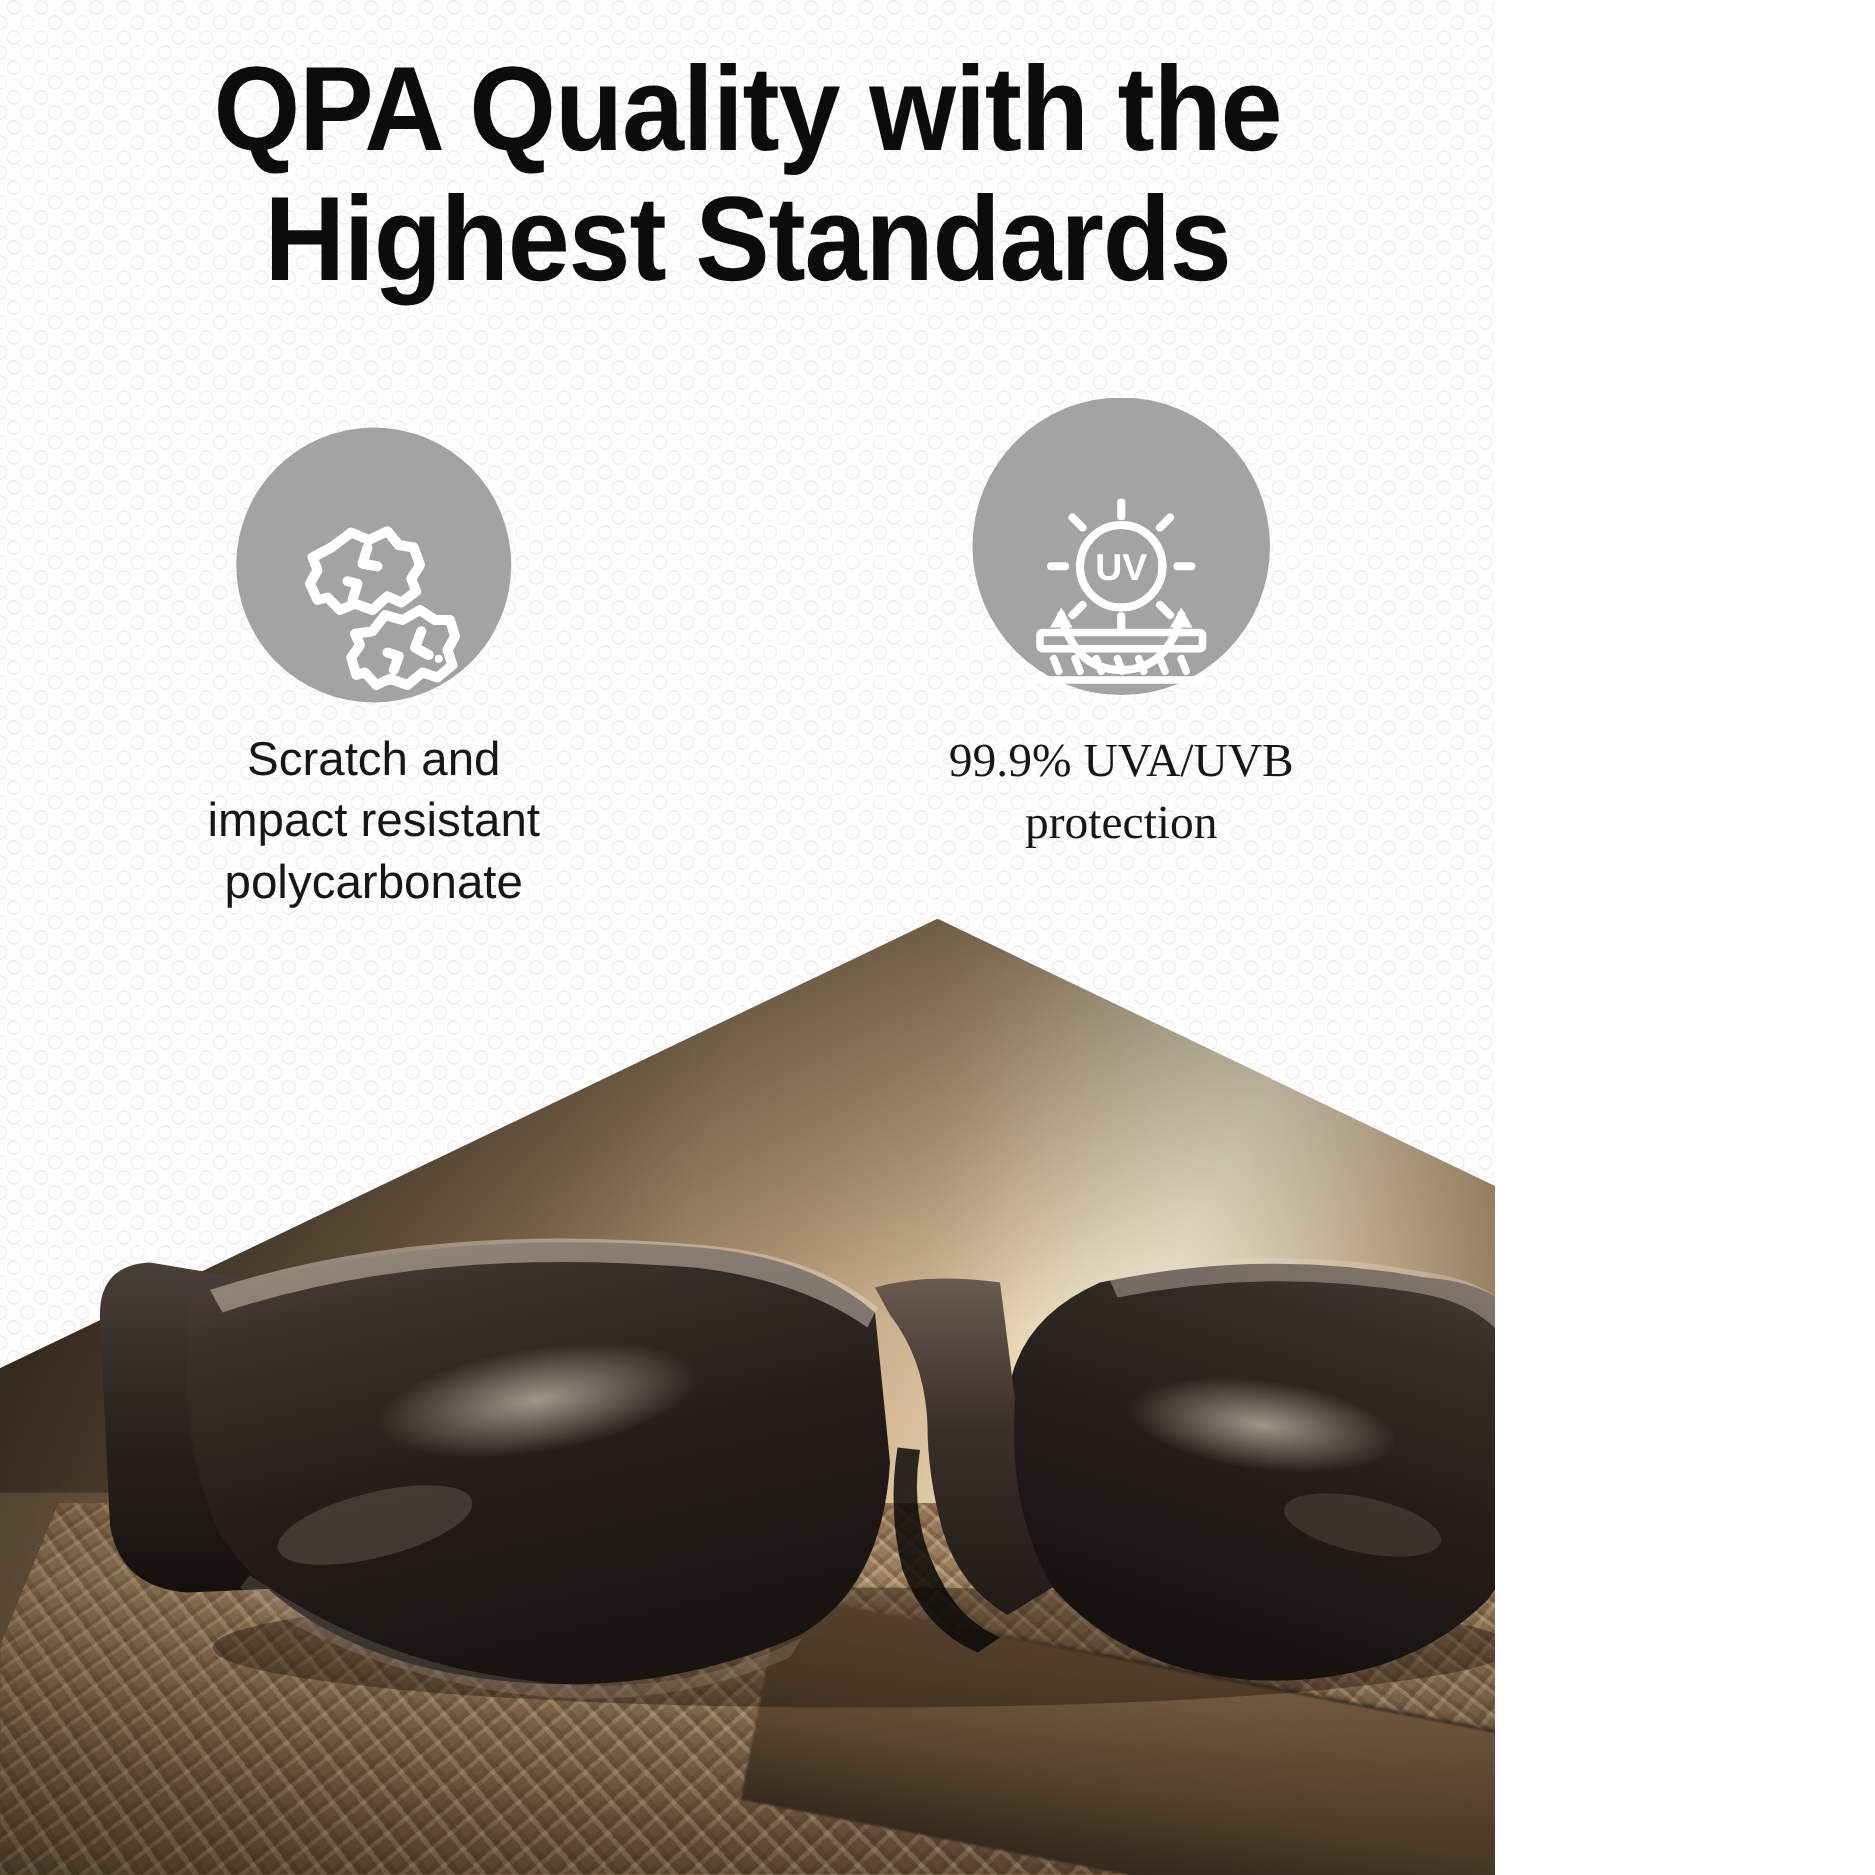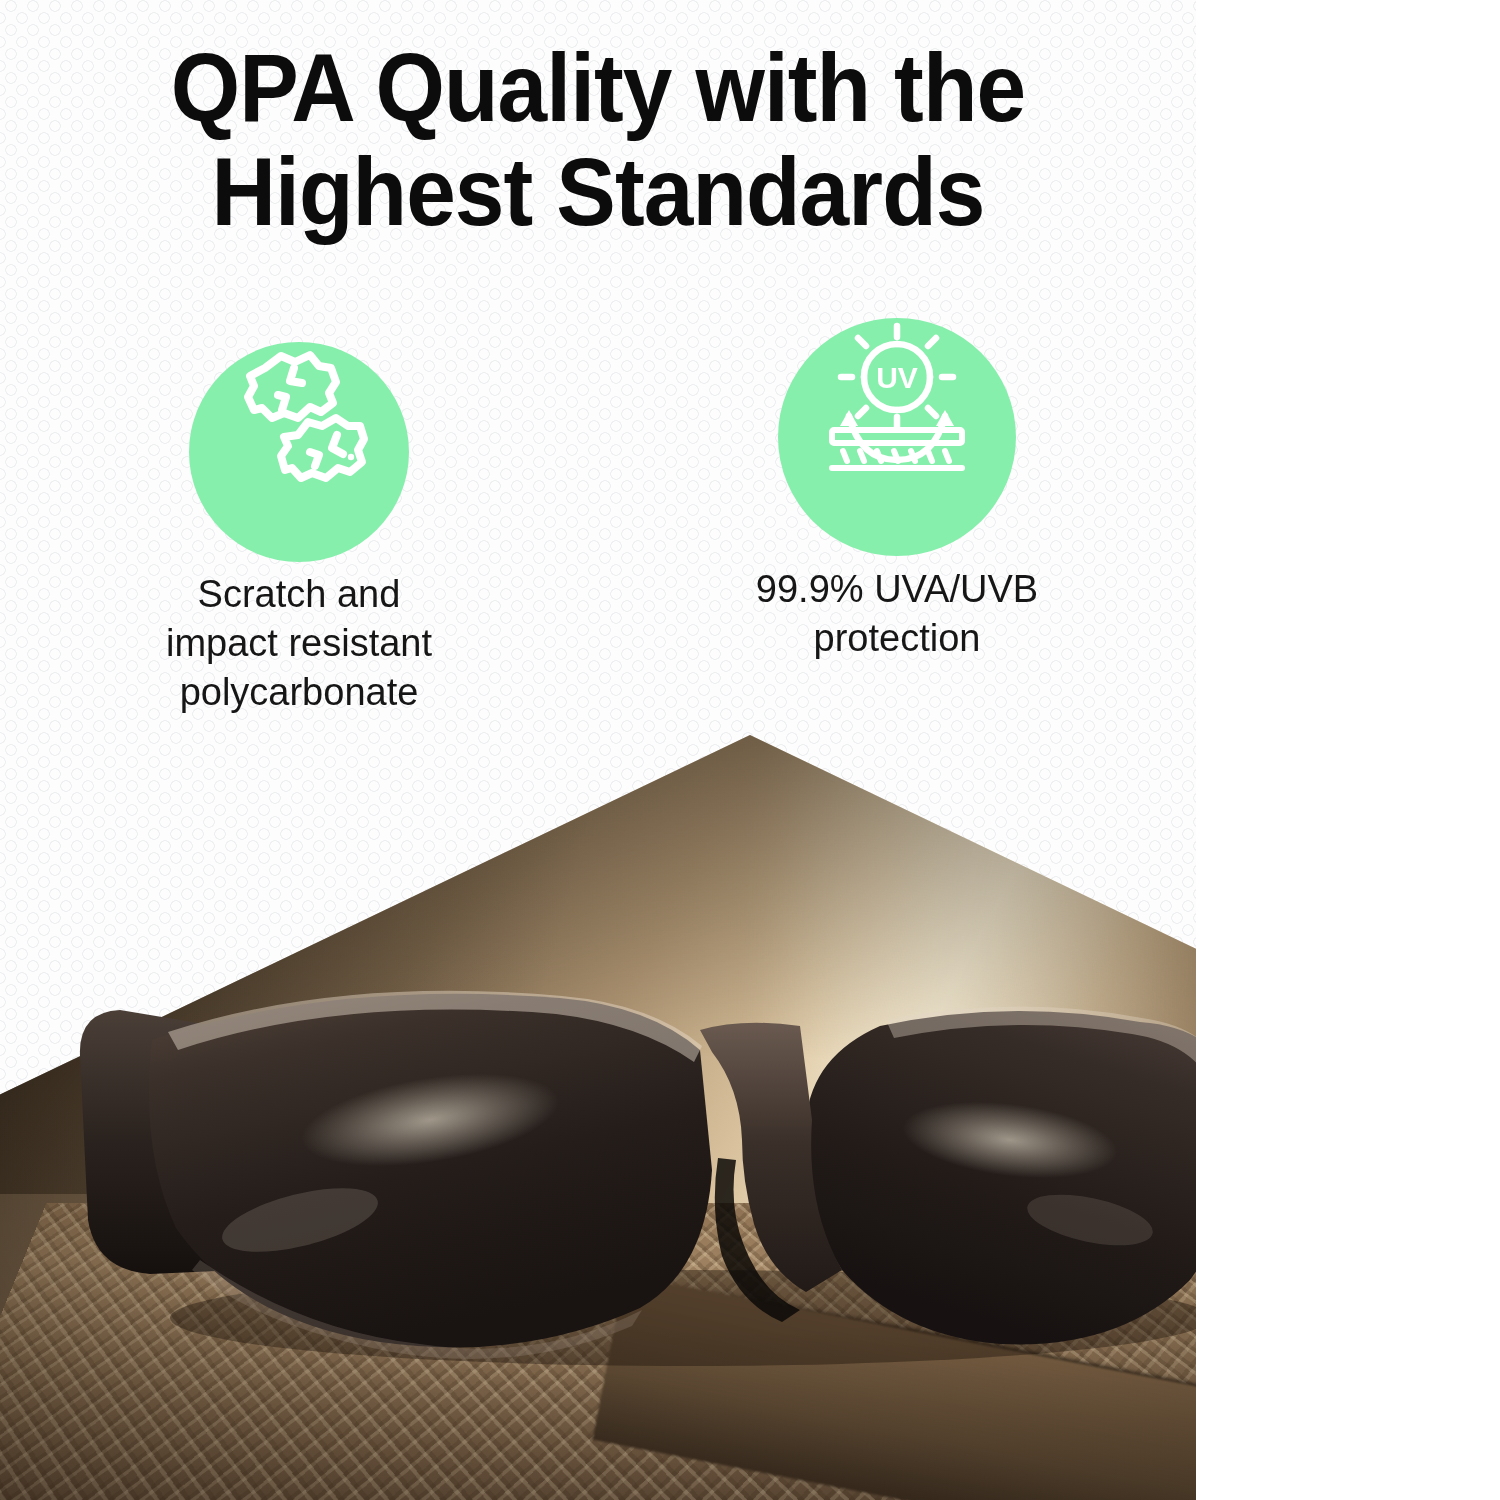--- a/index.html
+++ b/index.html
@@ -62,41 +62,41 @@
     flex-direction:column;
     align-items:center;
   }
   .feature-1 { padding-top:24px; }
   .feature-2 { padding-top:0px; }
   .feature-3 { padding-top:48px; }
 
   .badge {
     width:220px; height:220px;
     border-radius:50%;
-    background:#86efac;
+    background:#a3a3a3;
     display:flex;
-    align-items:flex-start;
+    align-items:flex-end;
     justify-content:center;
     flex:0 0 auto;
   }
   .feature-2 .badge { width:238px; height:238px; }
   .badge svg { display:block; }
 
   .caption {
-    margin-top:8px;
+    margin-top:22px;
     text-align:center;
     font-family:"Liberation Sans", sans-serif;
     font-size:38px;
     line-height:49px;
     color:#161616;
     font-weight:normal;
     white-space:pre-line;
     max-width:390px;
   }
-  .feature-2 .caption { margin-top:9px; }
+  .feature-2 .caption { margin-top:29px;font-family:Liberation Serif, serif; }
   .feature-3 .caption { margin-top:22px; }
 
   
   #photo-wrap {
     position:absolute;
     left:0; top:735px;
     width:1500px; height:765px;
     z-index:3;
   }
   #photo-tri {

